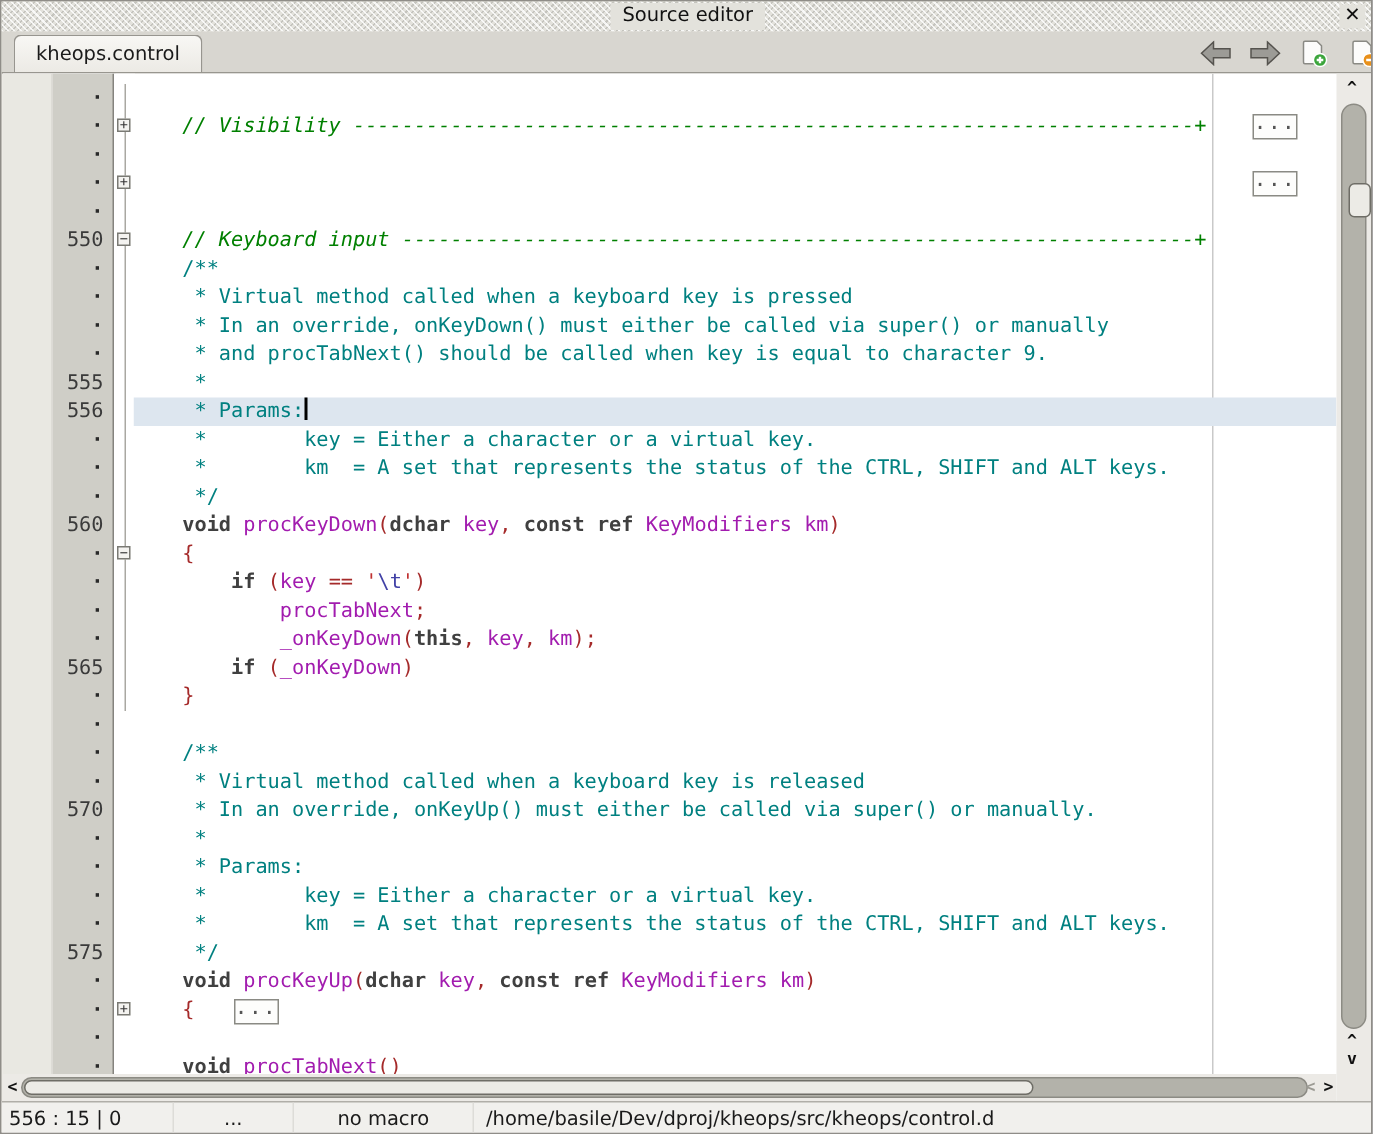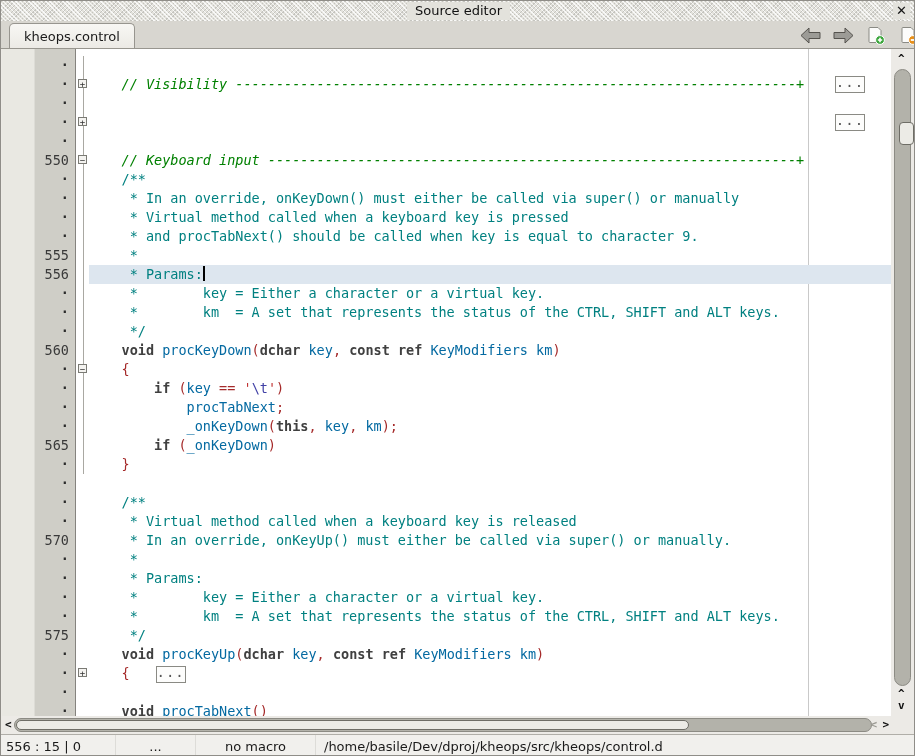--- a/index.html
+++ b/index.html
@@ -39,21 +39,21 @@
   .code-rows{position:absolute;left:0;top:7px;width:802px;
     font-family:"DejaVu Sans Mono",monospace;font-size:13.5px;color:#0a0a0a;}
   .code-row{height:19px;line-height:19px;white-space:pre;position:relative;}
   .code-row.current{background:#DDE6EF;}
   .kw{color:#404040;font-weight:bold;}
   .cm{color:#008000;font-style:italic;}
   .dd{color:#008080;}
   .sy{color:#A52A2A;}
   .st{color:#C03232;}
   .es{color:#4141A6;}
-  .pl{color:#0369a1;margin-top:16px;}
+  .pl{color:#a21caf;margin-top:16px;}
   .caret{display:inline-block;width:2px;height:15px;background:#000;vertical-align:-2px;}
   .fold-ellipsis{display:inline-flex;align-items:center;justify-content:center;width:30px;height:17px;
     border:1px solid #8A8A84;background:#FDFDFC;color:#555;font-size:14px;letter-spacing:1px;
     line-height:6px;padding-bottom:5px;box-sizing:border-box;vertical-align:1px;}
   .fold-ellipsis.right{position:absolute;left:746px;top:1px;}
   .fold-ellipsis.inline{margin-left:26px;}
   
   .vscroll{position:absolute;left:889px;top:0;width:24px;height:667px;background:#ECEAE6;}
   .vtrack{position:absolute;left:3px;top:20px;width:17px;height:617px;background:#B3B2AA;
     border:1px solid #8C8B84;border-radius:9px;box-sizing:border-box;}
@@ -215,22 +215,22 @@
     <div class="code-area">
       <div class="ruler"></div>
       <div class="code-rows">
           <div class="code-row"></div>
           <div class="code-row"><span class="cm">    // Visibility ---------------------------------------------------------------------+</span><span class="fold-ellipsis right">...</span></div>
           <div class="code-row"></div>
           <div class="code-row"><span class="fold-ellipsis right">...</span></div>
           <div class="code-row"></div>
           <div class="code-row"><span class="cm">    // Keyboard input -----------------------------------------------------------------+</span></div>
           <div class="code-row"><span class="dd">    /**</span></div>
+          <div class="code-row"><span class="dd">     * Virtual method called when a keyboard key is pressed</span></div>
           <div class="code-row"><span class="dd">     * In an override, onKeyDown() must either be called via super() or manually</span></div>
-          <div class="code-row"><span class="dd">     * Virtual method called when a keyboard key is pressed</span></div>
           <div class="code-row"><span class="dd">     * and procTabNext() should be called when key is equal to character 9.</span></div>
           <div class="code-row"><span class="dd">     *</span></div>
           <div class="code-row current"><span class="dd">     * Params:</span><span class="caret"></span></div>
           <div class="code-row"><span class="dd">     *        key = Either a character or a virtual key.</span></div>
           <div class="code-row"><span class="dd">     *        km  = A set that represents the status of the CTRL, SHIFT and ALT keys.</span></div>
           <div class="code-row"><span class="dd">     */</span></div>
           <div class="code-row"><span class="pl">    </span><span class="kw">void</span><span class="pl"> procKeyDown</span><span class="sy">(</span><span class="kw">dchar</span><span class="pl"> key</span><span class="sy">,</span><span class="pl"> </span><span class="kw">const</span><span class="pl"> </span><span class="kw">ref</span><span class="pl"> KeyModifiers km</span><span class="sy">)</span></div>
           <div class="code-row"><span class="pl">    </span><span class="sy">{</span></div>
           <div class="code-row"><span class="pl">        </span><span class="kw">if</span><span class="pl"> </span><span class="sy">(</span><span class="pl">key </span><span class="sy">==</span><span class="pl"> </span><span class="st">'</span><span class="es">\t</span><span class="st">'</span><span class="sy">)</span></div>
           <div class="code-row"><span class="pl">            procTabNext</span><span class="sy">;</span></div>

